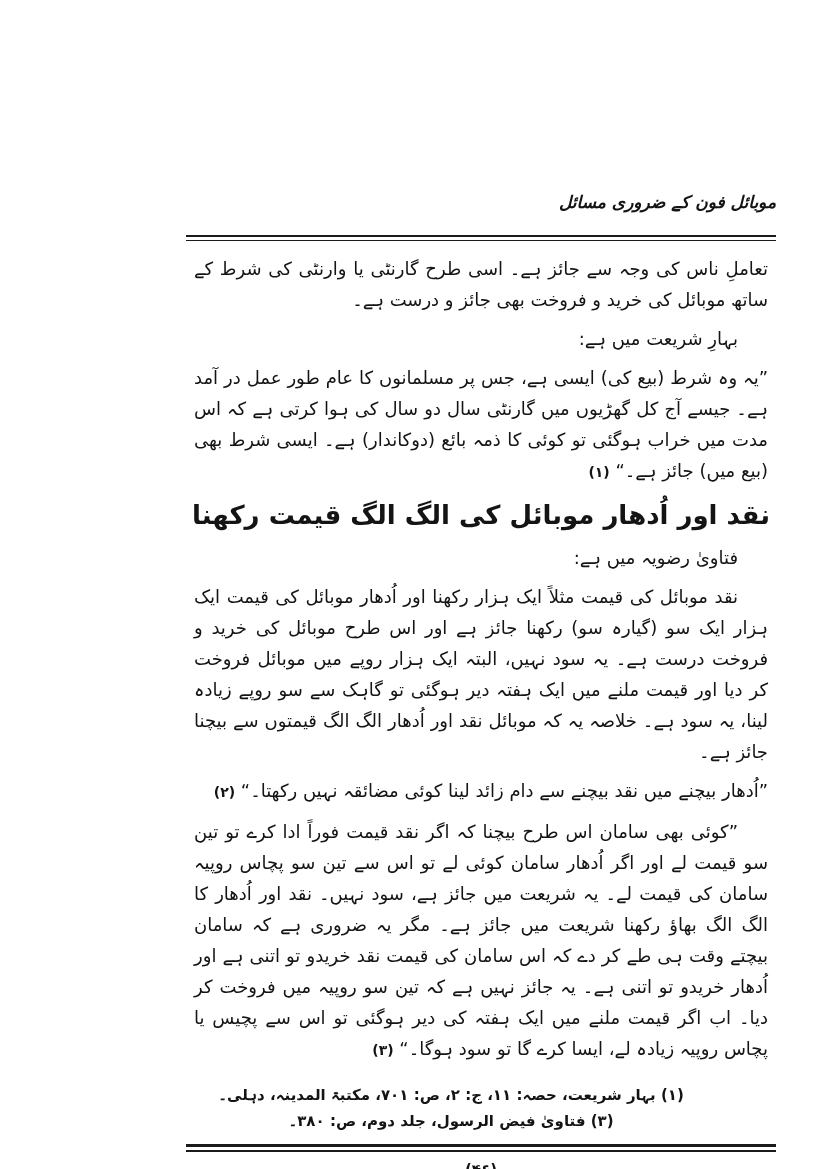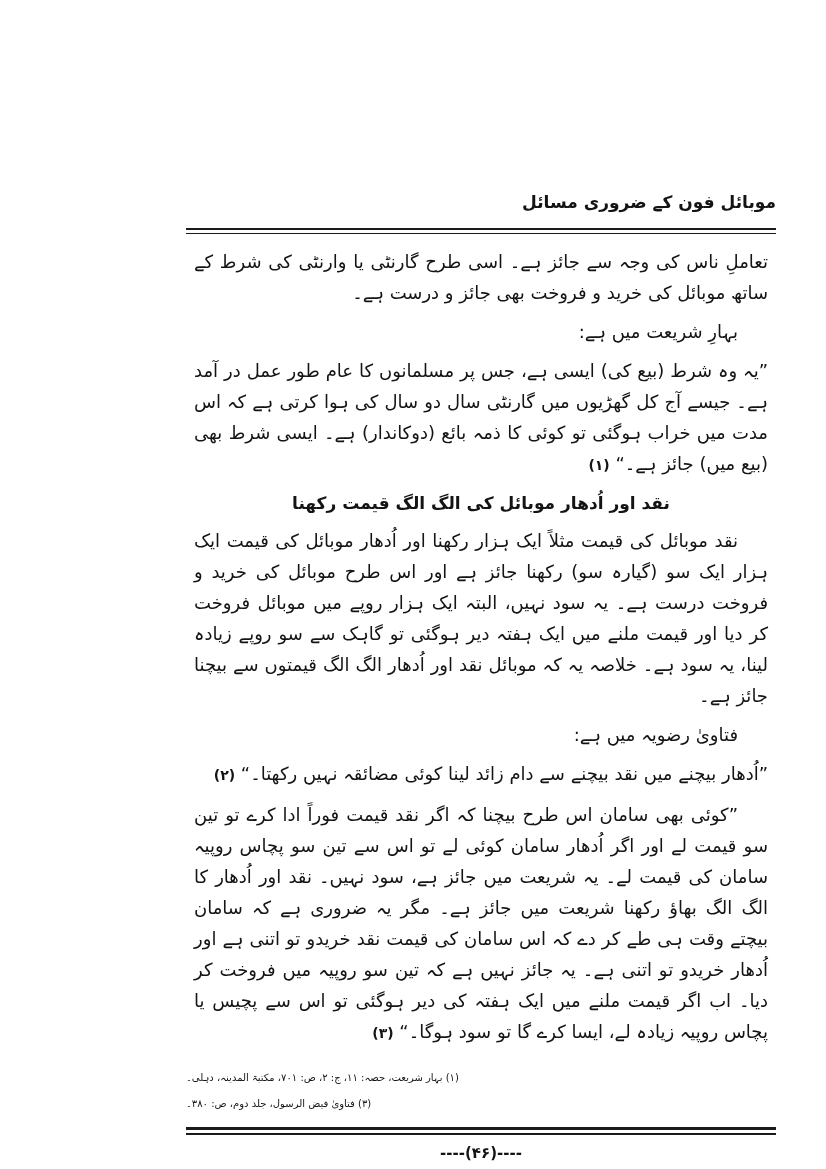--- a/index.html
+++ b/index.html
@@ -22,22 +22,23 @@
   .content {
     position: absolute;
     top: 192px;
     left: 186px;
     width: 590px;
     direction: rtl;
   }
   .header-title {
     font-size: 17px;
     font-weight: bold;
+    font-style: italic;
     text-align: right;
-    padding-bottom: 16px;
+    padding-bottom: 23px;
     letter-spacing: 0.2px;
   }
   .rule-top {
     height: 6px;
     border-top: 2px solid #1a1a1a;
     border-bottom: 1px solid #1a1a1a;
   }
   .body-text {
     margin-top: 12px;
     font-size: 18px;
@@ -46,31 +47,32 @@
     text-justify: inter-word;
   }
   .body-text p { margin: 8px; }
   p.indent { text-indent: 30px; }
   .ref {
     font-weight: bold;
     font-size: 14px;
   }
   .section-heading {
     text-align: center;
-    font-size: 17px;
+    font-size: 26px;
     font-weight: bold;
     margin: 12px 0 8px 0;
     letter-spacing: 0.3px;
   }
   .footnotes {
     margin-top: 16px;
-    font-size: 10px;
+    font-size: 15px;
     line-height: 26px;
-    text-align: left;
+    text-align: center;
     padding-right: 60px;
+    font-weight: bold;
   }
   .rule-bottom {
     margin-top: 10px;
     height: 8px;
     border-top: 3px solid #1a1a1a;
     border-bottom: 2px solid #1a1a1a;
   }
   .page-number {
     text-align: center;
     font-size: 15px;
@@ -91,22 +93,22 @@
 
     <div class="body-text">
       <p>تعاملِ ناس کی وجہ سے جائز ہے۔ اسی طرح گارنٹی یا وارنٹی کی شرط کے ساتھ موبائل کی خرید و فروخت بھی جائز و درست ہے۔</p>
       <p class="indent">بہارِ شریعت میں ہے:</p>
       <p><span>”یہ وہ شرط (بیع کی) ایسی ہے، جس پر مسلمانوں کا عام طور عمل در آمد ہے۔ جیسے آج کل گھڑیوں میں گارنٹی سال دو سال کی ہوا کرتی ہے کہ اس مدت میں خراب ہوگئی تو کوئی کا ذمہ بائع (دوکاندار) ہے۔ ایسی شرط بھی (بیع میں) جائز ہے۔“</span> <span class="ref">(۱)</span></p>
     </div>
 
     <div class="section-heading">نقد اور اُدھار موبائل کی الگ الگ قیمت رکھنا</div>
 
     <div class="body-text">
+      <p class="indent">فتاویٰ رضویہ میں ہے:</p>
       <p class="indent">نقد موبائل کی قیمت مثلاً ایک ہزار رکھنا اور اُدھار موبائل کی قیمت ایک ہزار ایک سو (گیارہ سو) رکھنا جائز ہے اور اس طرح موبائل کی خرید و فروخت درست ہے۔ یہ سود نہیں، البتہ ایک ہزار روپے میں موبائل فروخت کر دیا اور قیمت ملنے میں ایک ہفتہ دیر ہوگئی تو گاہک سے سو روپے زیادہ لینا، یہ سود ہے۔ خلاصہ یہ کہ موبائل نقد اور اُدھار الگ الگ قیمتوں سے بیچنا جائز ہے۔</p>
-      <p class="indent">فتاویٰ رضویہ میں ہے:</p>
       <p><span>”اُدھار بیچنے میں نقد بیچنے سے دام زائد لینا کوئی مضائقہ نہیں رکھتا۔“</span> <span class="ref">(۲)</span></p>
       <p class="indent"><span>”کوئی بھی سامان اس طرح بیچنا کہ اگر نقد قیمت فوراً ادا کرے تو تین سو قیمت لے اور اگر اُدھار سامان کوئی لے تو اس سے تین سو پچاس روپیہ سامان کی قیمت لے۔ یہ شریعت میں جائز ہے، سود نہیں۔ نقد اور اُدھار کا الگ الگ بھاؤ رکھنا شریعت میں جائز ہے۔ مگر یہ ضروری ہے کہ سامان بیچتے وقت ہی طے کر دے کہ اس سامان کی قیمت نقد خریدو تو اتنی ہے اور اُدھار خریدو تو اتنی ہے۔ یہ جائز نہیں ہے کہ تین سو روپیہ میں فروخت کر دیا۔ اب اگر قیمت ملنے میں ایک ہفتہ کی دیر ہوگئی تو اس سے پچیس یا پچاس روپیہ زیادہ لے، ایسا کرے گا تو سود ہوگا۔“</span> <span class="ref">(۳)</span></p>
     </div>
 
     <div class="footnotes">
       <div>(۱) بہار شریعت، حصہ: ۱۱، ج: ۲، ص: ۷۰۱، مکتبۃ المدینہ، دہلی۔</div>
       <div>(۳) فتاویٰ فیض الرسول، جلد دوم، ص: ۳۸۰۔</div>
     </div>
 
     <div class="rule-bottom"></div>

